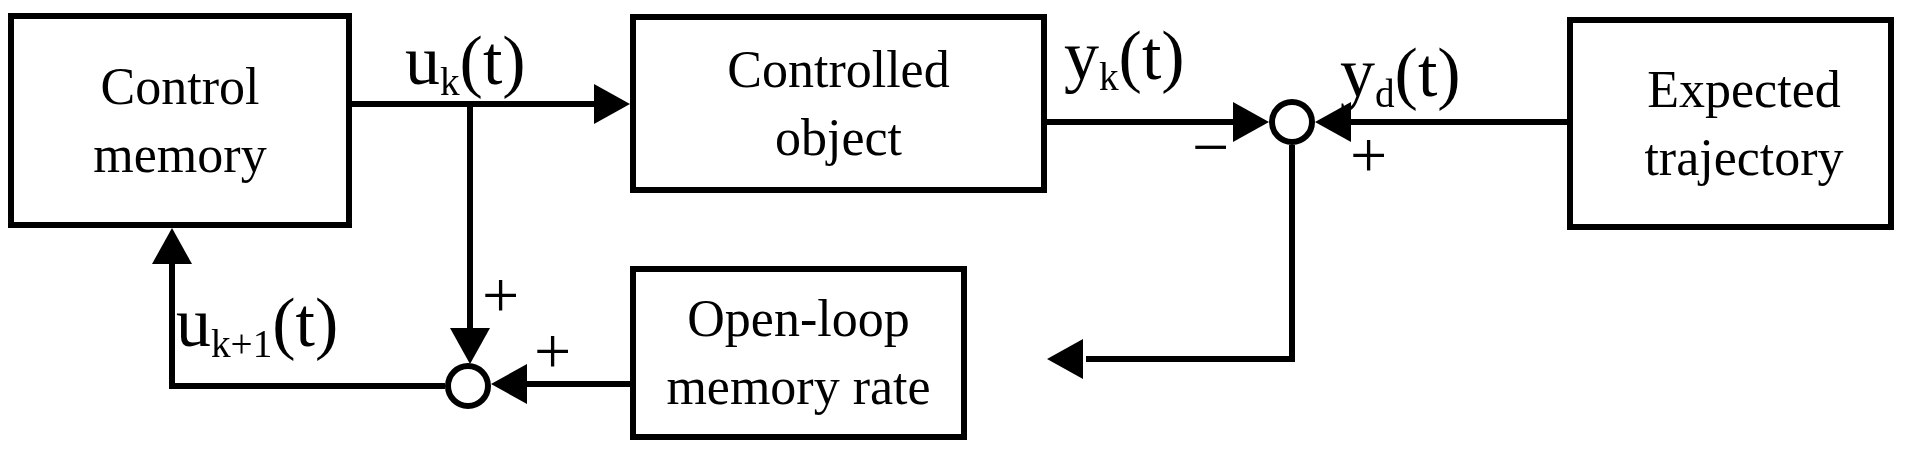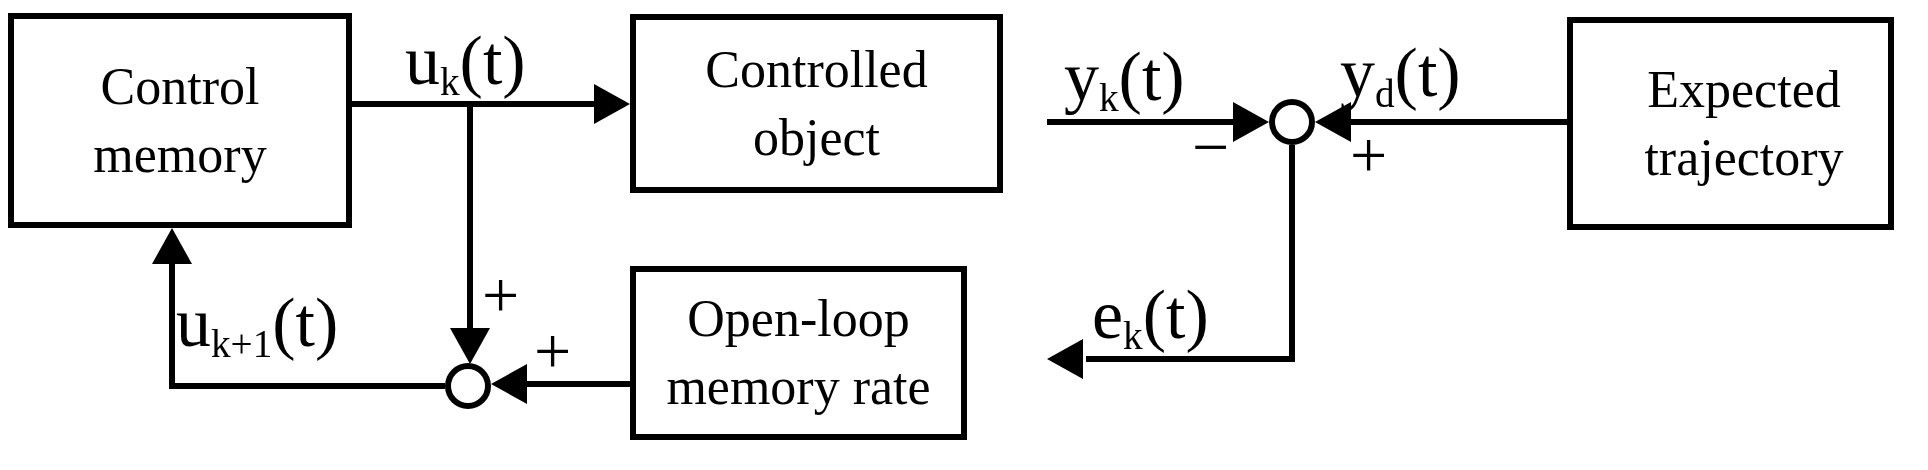--- a/index.html
+++ b/index.html
@@ -72,21 +72,21 @@
 </head>
 <body>
 
 <div id="diagram">
 
   <div class="box" style="left:8px; top:13px; width:344px; height:215px;text-align:center;">
     <div>Control</div>
     <div>memory</div>
   </div>
 
-  <div class="box" style="left:630px; top:14px; width:373px; height:179px;">
+  <div class="box" style="left:630px; top:14px; width:417px; height:179px;">
     <div>Controlled</div>
     <div>object</div>
   </div>
 
   <div class="box" style="left:1567px; top:17px; width:327px; height:213px;padding-left:27px;">
     <div>Expected</div>
     <div>trajectory</div>
   </div>
 
   <div class="box" style="left:630px; top:266px; width:337px; height:174px;">
@@ -117,31 +117,28 @@
   <div class="arr left" style="left:491px; top:364px;"></div>
 
   <div class="hline" style="left:172px; top:383px; width:273px; height:6px;"></div>
   <div class="vline" style="left:169px; top:262px; width:6px; height:127px;"></div>
   <div class="arr up" style="left:152px; top:228px;"></div>
 
   <div class="siglabel" style="left:405px; top:26px;">
     <span>u</span><span class="sb">k</span><span>(t)</span>
   </div>
 
-  <div class="siglabel" style="left:1064px; top:42px;">
+  <div class="siglabel" style="left:1064px; top:21px;">
     <span>y</span><span class="sb">k</span><span>(t)</span>
   </div>
 
   <div class="siglabel" style="left:1340px; top:38px;">
     <span>y</span><span class="sb">d</span><span>(t)</span>
   </div>
 
-  <div class="siglabel" style="left:1092px; top:280px;">
-    <span>e</span><span class="sb">k</span><span>(t)</span>
-  </div>
 
   <div class="siglabel" style="left:176px; top:288px;">
     <span>u</span><span class="sb">k+1</span><span>(t)</span>
   </div>
 
   <div class="sign" style="left:1192px; top:114px;">−</div>
   <div class="sign" style="left:1350px; top:122px;">+</div>
   <div class="sign" style="left:482px; top:262px;">+</div>
   <div class="sign" style="left:534px; top:318px;">+</div>
 

